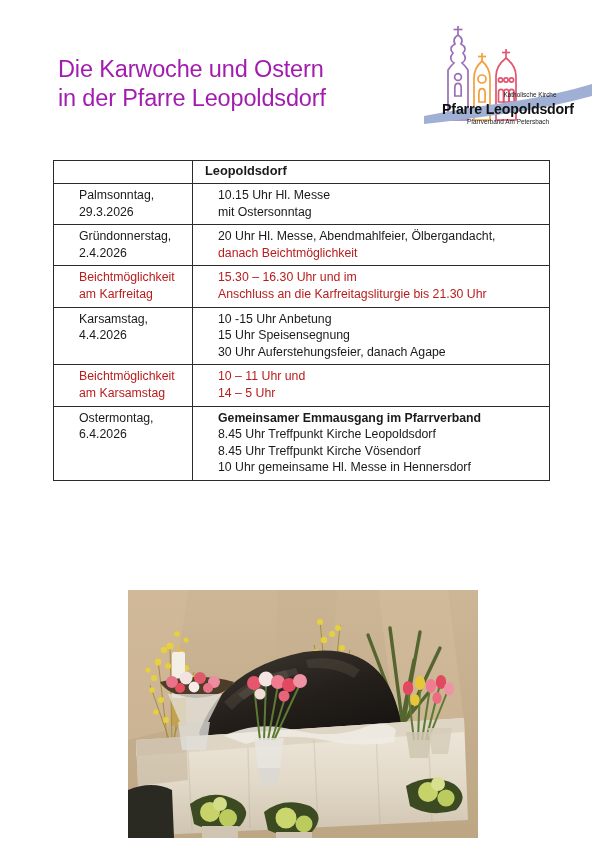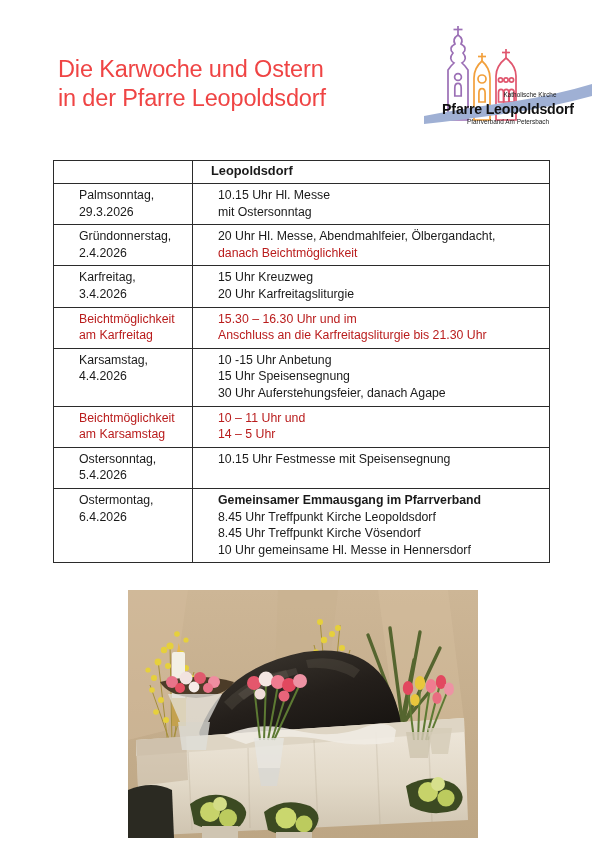--- a/index.html
+++ b/index.html
@@ -23,21 +23,21 @@
     width: 605px;
     height: 150px;
   }
   #page-title {
     position: absolute;
     left: 58px;
     top: 55px;
     font-size: 23.5px;
     line-height: 29px;
     letter-spacing: -0.15px;
-    color: #ef4444;
+    color: #a21caf;
     white-space: nowrap;
   }
   #page-title .tline { display: block; }
 
   
   #parish-logo {
     position: absolute;
     left: 424px;
     top: 22px;
     width: 168px;
@@ -62,21 +62,21 @@
     padding: 3px 5px 4px 6px;
     vertical-align: top;
     text-align: left;
     font-weight: normal;
     line-height: 16.6px;
   }
   #schedule-table th.hdr-empty { height: 18px; padding: 2px 5px; }
   #schedule-table th.hdr-loc {
     font-weight: bold;
     font-size: 12.8px;
-    padding: 2px 5px 3px 18px;
+    padding: 2px 5px 3px 12px;
     margin-left: 32px;
   }
   td .ln { display: block; white-space: nowrap; margin-left: 19px; }
   td .ln.bold { font-weight: bold; }
   .green, td.green .ln, th.green { color: #b91c1c; }
   .daycell { white-space: nowrap; }
 
   
   #easter-photo {
     position: absolute;
@@ -165,30 +165,20 @@
         <td>
           <span class="ln daycell">Gründonnerstag,</span>
           <span class="ln daycell">2.4.2026</span>
         </td>
         <td>
           <span class="ln">20 Uhr Hl. Messe, Abendmahlfeier, Ölbergandacht,</span>
           <span class="ln green">danach Beichtmöglichkeit</span>
         </td>
       </tr>
       <tr>
-        <td>
-          <span class="ln daycell">Karfreitag,</span>
-          <span class="ln daycell">3.4.2026</span>
-        </td>
-        <td>
-          <span class="ln">15 Uhr Kreuzweg</span>
-          <span class="ln">20 Uhr Karfreitagsliturgie</span>
-        </td>
-      </tr>
-      <tr>
         <td class="green">
           <span class="ln daycell">Beichtmöglichkeit</span>
           <span class="ln daycell">am Karfreitag</span>
         </td>
         <td>
           <span class="ln green">15.30 – 16.30 Uhr und im</span>
           <span class="ln green">Anschluss an die Karfreitagsliturgie bis 21.30 Uhr</span>
         </td>
       </tr>
       <tr>
@@ -203,29 +193,20 @@
         </td>
       </tr>
       <tr>
         <td class="green">
           <span class="ln daycell">Beichtmöglichkeit</span>
           <span class="ln daycell">am Karsamstag</span>
         </td>
         <td>
           <span class="ln green">10 – 11 Uhr und</span>
           <span class="ln green">14 – 5 Uhr</span>
-        </td>
-      </tr>
-      <tr>
-        <td>
-          <span class="ln daycell">Ostersonntag,</span>
-          <span class="ln daycell">5.4.2026</span>
-        </td>
-        <td>
-          <span class="ln">10.15 Uhr Festmesse mit Speisensegnung</span>
         </td>
       </tr>
       <tr>
         <td>
           <span class="ln daycell">Ostermontag,</span>
           <span class="ln daycell">6.4.2026</span>
         </td>
         <td>
           <span class="ln bold">Gemeinsamer Emmausgang im Pfarrverband</span>
           <span class="ln">8.45 Uhr Treffpunkt Kirche Leopoldsdorf</span>

